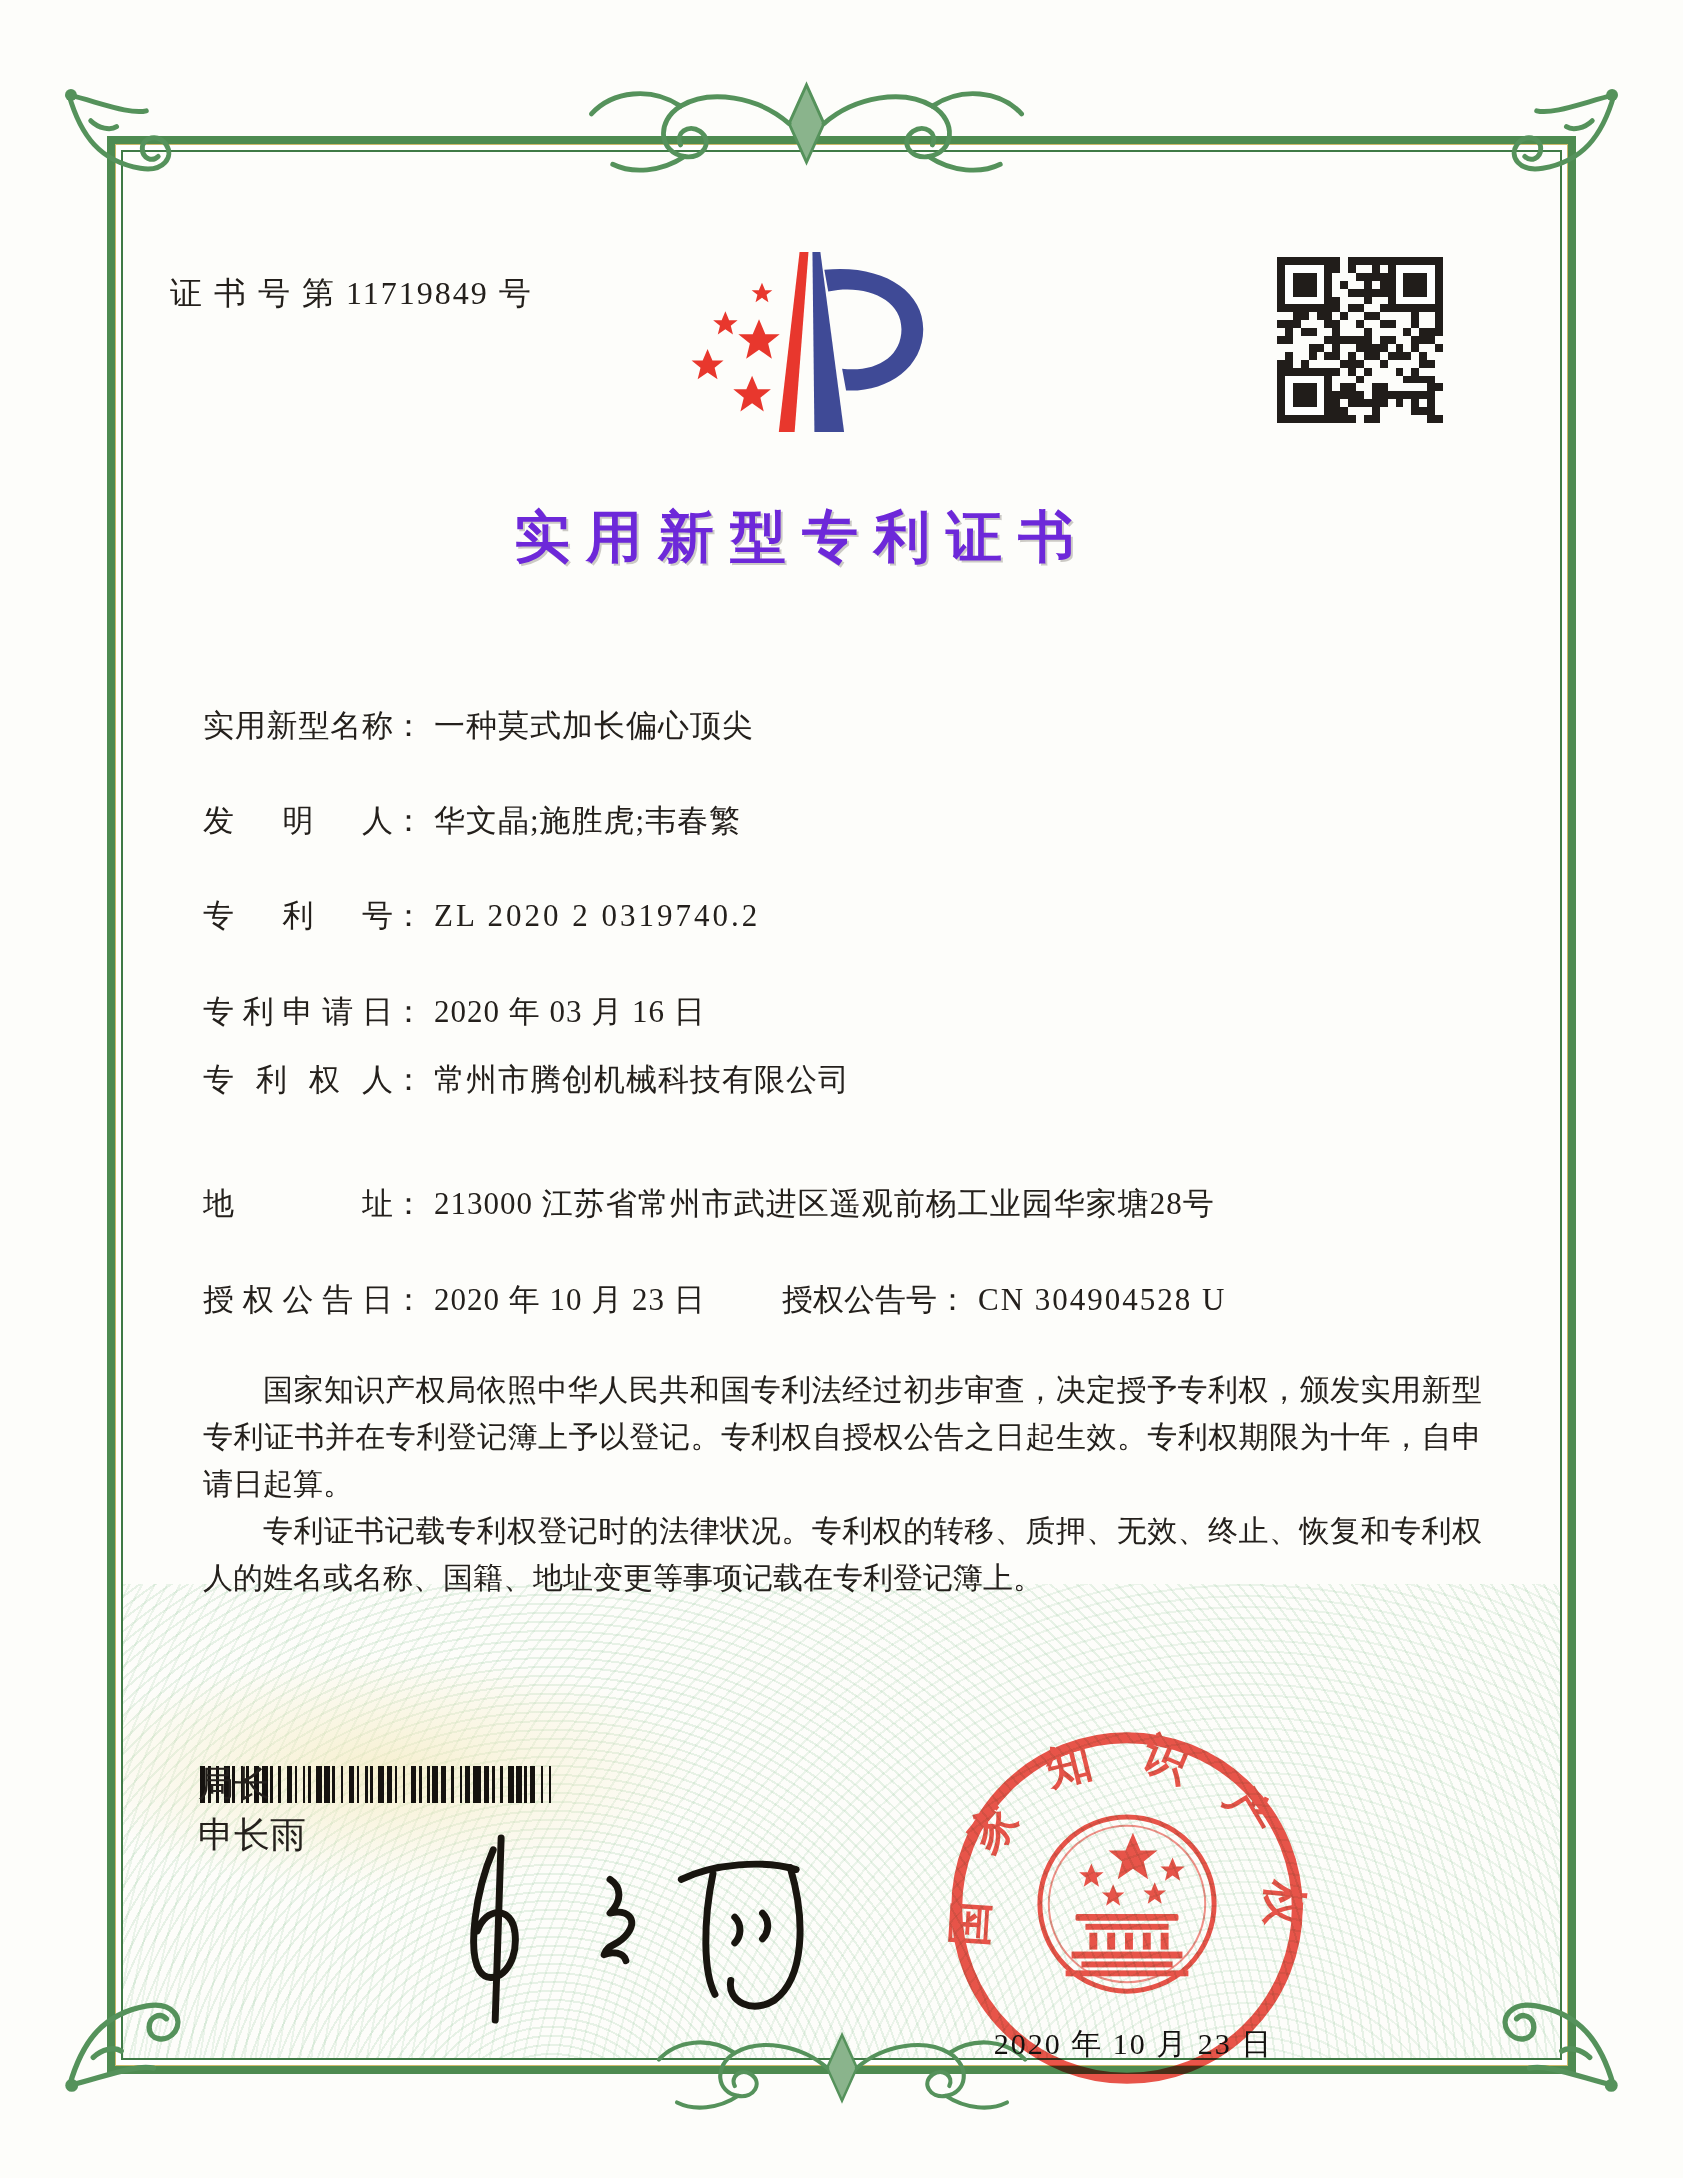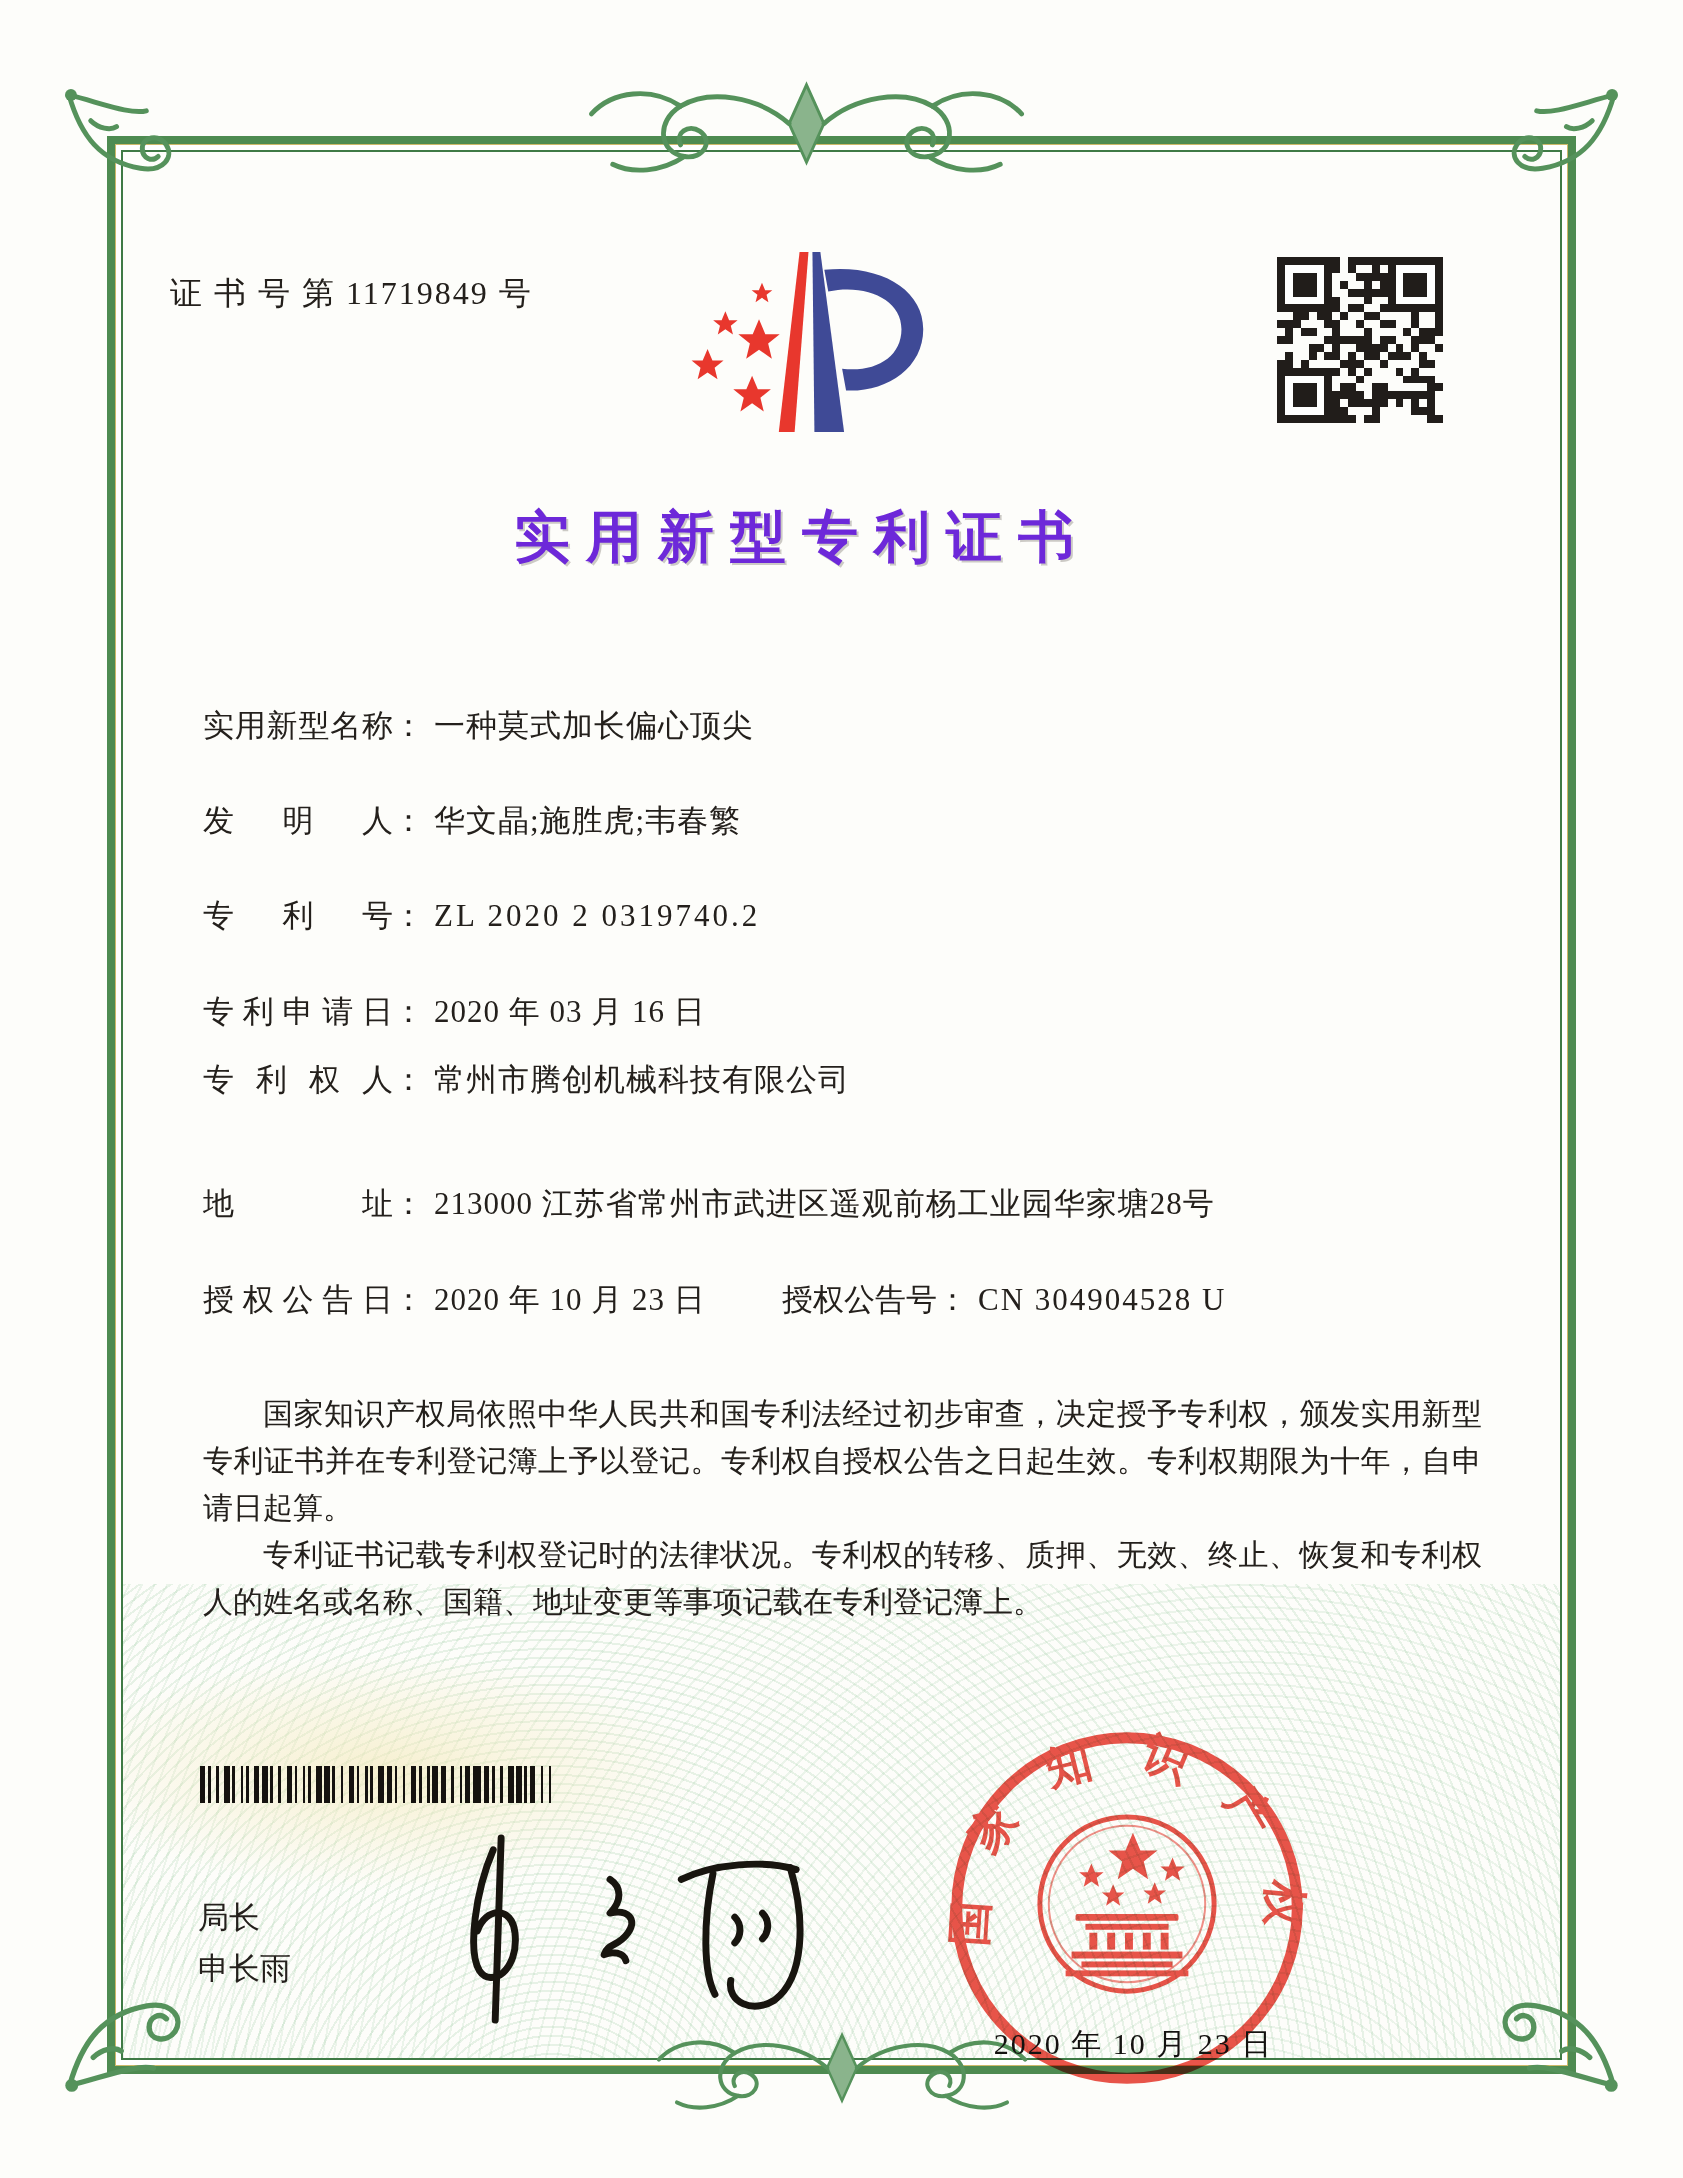--- a/index.html
+++ b/index.html
@@ -31,26 +31,26 @@
     position:absolute;left:203px;top:500px;width:1198px;text-align:center;
     font-size:56px;font-weight:bold;letter-spacing:16px;color:#6d28d9;z-index:2;
     text-shadow:2px 2px 0 rgba(60,50,40,0.25);
   }
   .row{position:absolute;left:203px;width:1287px;font-size:31px;z-index:2;white-space:nowrap;}
   .lab{display:inline-block;width:190px;text-align:justify;text-align-last:justify;vertical-align:bottom;}
   .lab2{display:inline-block;vertical-align:bottom;}
   .val{margin-left:10px;letter-spacing:1px;}
   .grp2{position:absolute;left:579px;top:0;}
   .body-text{position:absolute;left:203px;top:1366px;width:1279px;z-index:2;
-    font-size:30px;line-height:47px;text-align:justify;margin-top:24px;}
+    font-size:30px;line-height:47px;text-align:justify;}
   .body-text p{margin:0;text-indent:2em;}
   .barcode{position:absolute;left:200px;top:1766px;width:354px;height:37px;display:flex;z-index:2;}
   .barcode .bar{background:#15120f;}
   .barcode .space{background:transparent;}
-  .signatory{position:absolute;left:198px;top:1892px;font-size:31px;line-height:51px;z-index:2;}
+  .signatory{position:absolute;left:198px;top:1759px;font-size:36px;line-height:51px;z-index:2;}
   .signature{position:absolute;left:416px;top:1822px;z-index:2;}
   .seal{position:absolute;left:929px;top:1710px;width:396px;height:396px;z-index:3;opacity:0.92;mix-blend-mode:multiply;}
   .seal-date{position:absolute;left:990px;top:2024px;width:287px;text-align:center;
     font-size:30px;letter-spacing:2px;color:#141210;z-index:4;}
   .footer{position:absolute;left:203px;top:2097px;width:1099px;text-align:center;font-size:27px;z-index:2;}
 </style>
 </head>
 <body>
 
 <div class="page">

